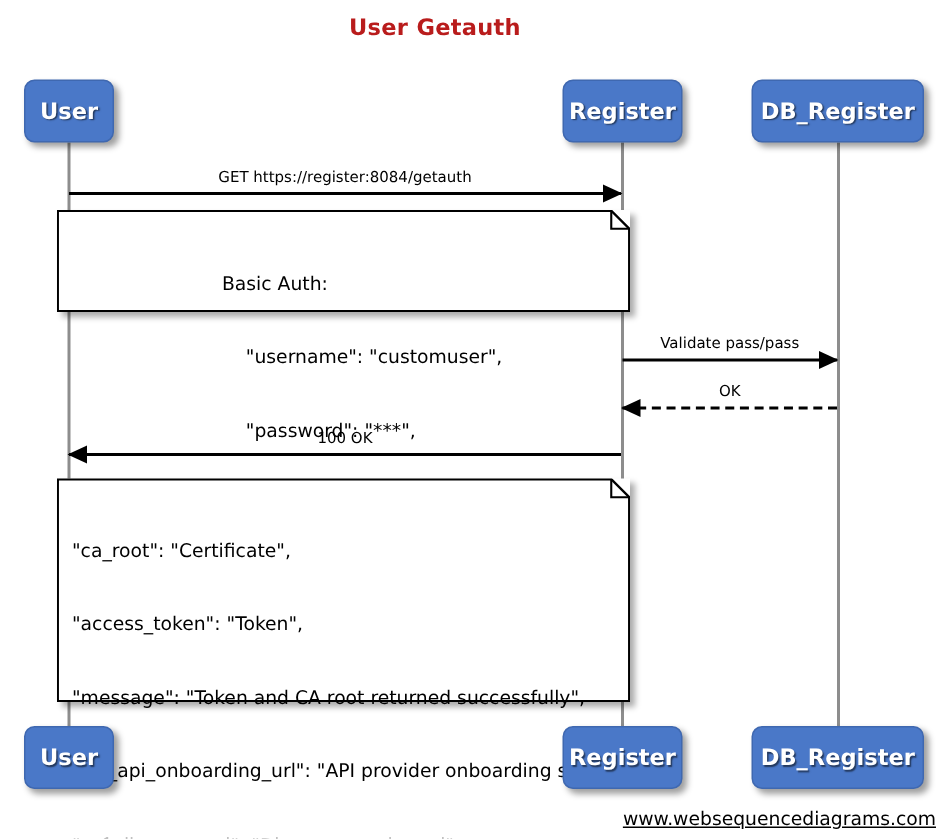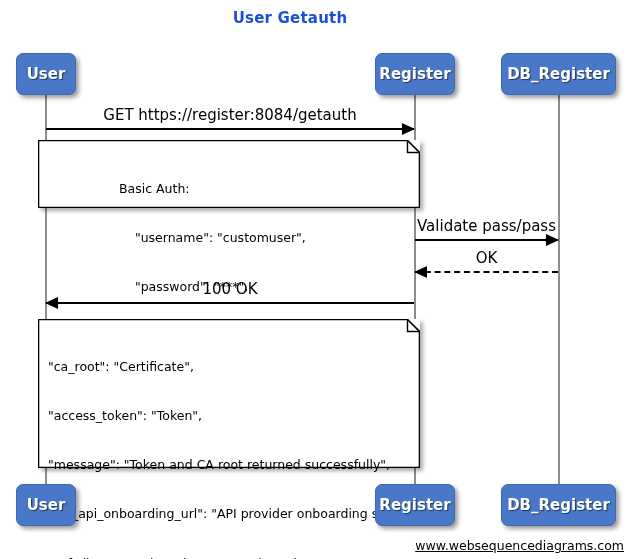--- a/index.html
+++ b/index.html
@@ -20,21 +20,21 @@
 
   
   .diagram-title {
     position: absolute;
     left: 0;
     top: 9px;
     width: 580px;
     text-align: center;
     font-size: 15px;
     font-weight: bold;
-    color: #1d4ed8;
+    color: #b91c1c;
     letter-spacing: 0.2px;
   }
 
   
   .actor-box {
     position: absolute;
     background: #4a78c8;
     border: 1px solid #3f68b0;
     border-radius: 7px;
     box-shadow: 3px 3px 4px rgba(0,0,0,0.38);
@@ -89,21 +89,21 @@
   }
   .msg.to-left .head {
     left: -1px;
     border-right: 13px solid #000000;
   }
   .msg-label {
     position: absolute;
     bottom: 4px;
     width: 100%;
     text-align: center;
-    font-size: 15px;
+    font-size: 10px;
     color: #000000;
     white-space: nowrap;
   }
 
   
   .note {
     position: absolute;
     background: #ffffff;
     box-sizing: border-box;
     box-shadow: 3px 3px 4px rgba(0,0,0,0.33);
@@ -123,21 +123,21 @@
     height: 100%;
     box-sizing: border-box;
     padding: 7px 10px 6px 10px;
     font-size: 12.5px;
     line-height: 16.4px;
     color: #000000;
     white-space: pre;
   }
   .note-text.centered {
     text-align: left;
-    padding-left: 81px;
+    padding-left: 110px;
     padding-top: 8px;
   }
   .note-line { display: block; }
 
   
   .footer {
     position: absolute;
     right: 8px;
     bottom: 6px;
     font-size: 12.5px;

